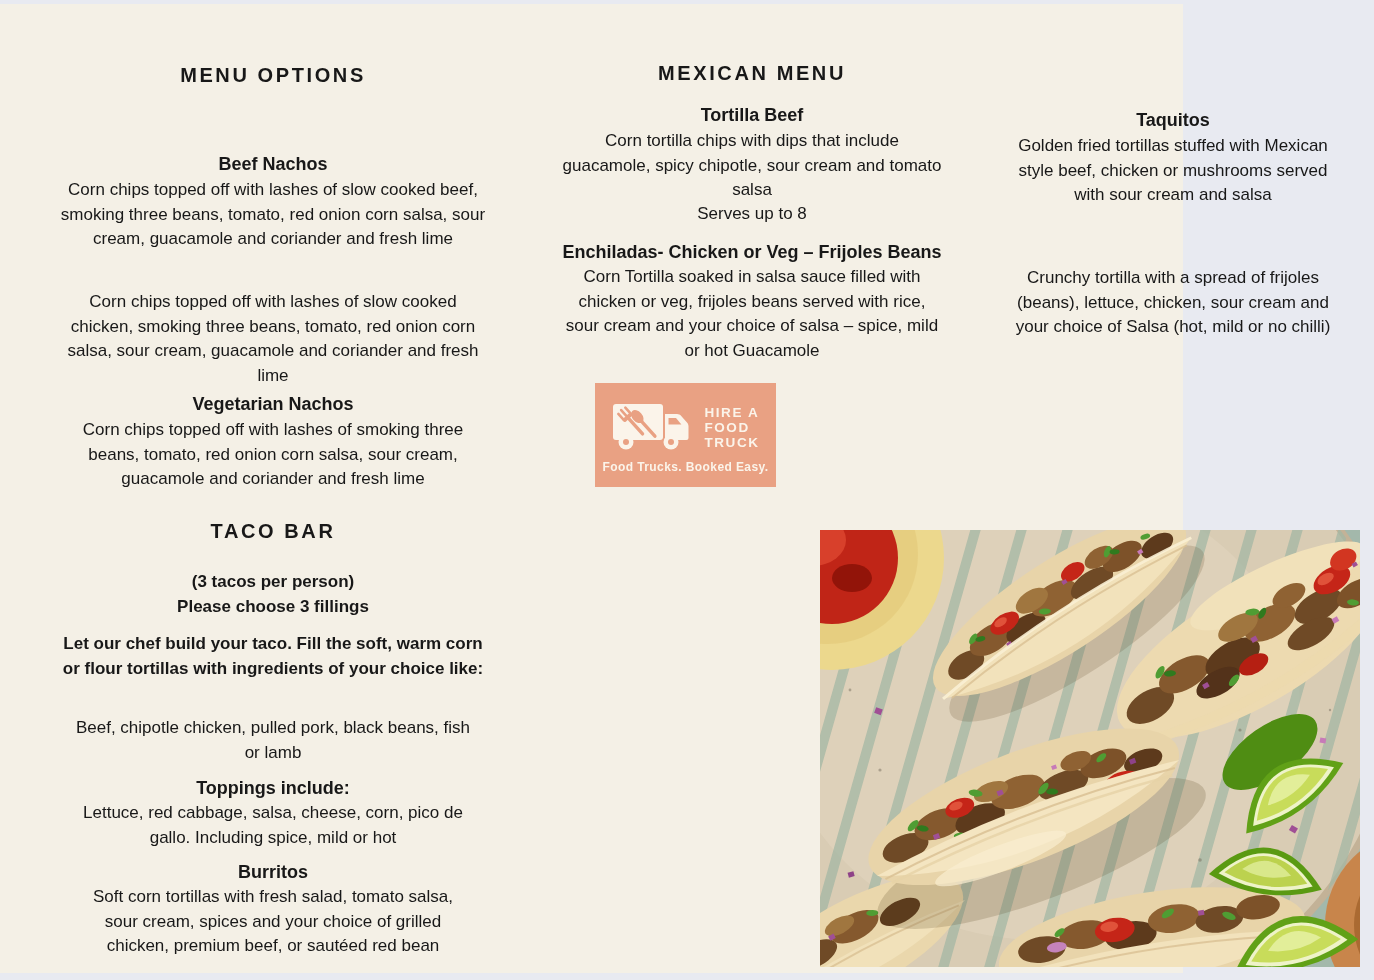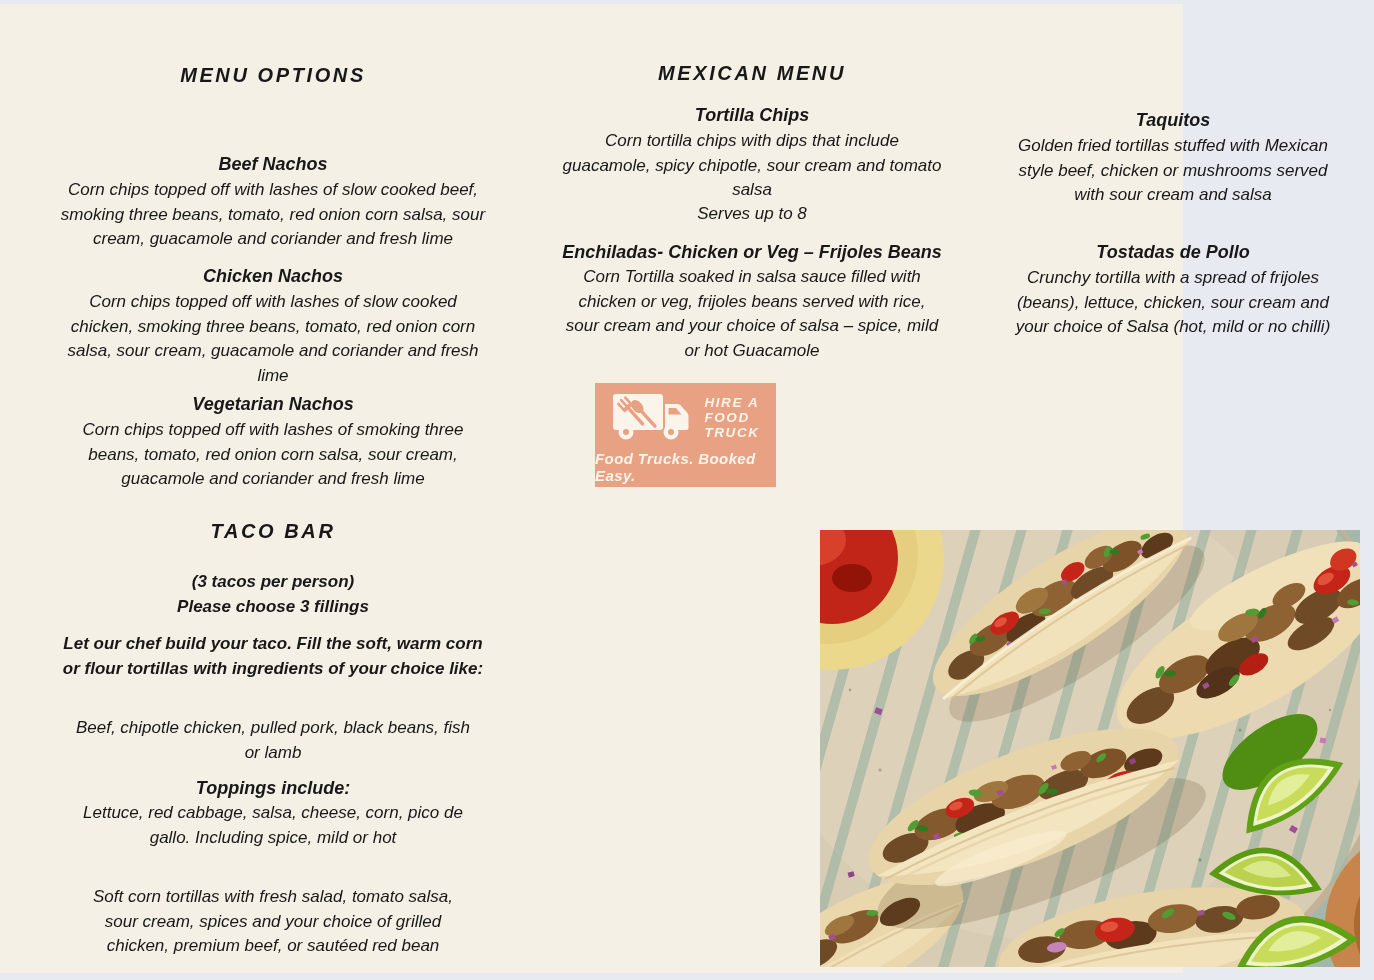--- a/index.html
+++ b/index.html
@@ -12,21 +12,20 @@
   *{box-sizing:border-box;}
   html,body{margin:0;padding:0;}
   body{
     width:1374px;height:980px;position:relative;overflow:hidden;
     background:var(--frame);
     font-family:"Liberation Sans", sans-serif;color:var(--text);
   }
   .page{
     position:absolute;left:0;top:4px;width:1183px;height:969px;
     background:var(--page-bg);
-    font-style:italic;
   }
   .tb{position:absolute;text-align:center;white-space:pre-line;}
   .h-big{font-size:20px;font-weight:bold;letter-spacing:2.6px;line-height:26px;}
   .h-sec{font-size:20px;font-weight:bold;line-height:26px;}
   .h-item{font-size:18px;font-weight:bold;line-height:24px;}
   .body{font-size:17px;line-height:24.6px;}
   .body-b{font-size:17px;font-weight:bold;line-height:24.6px;margin-top:8px;}
   
   .col-left{left:8px;width:530px;}
   .col-mid{left:522px;width:460px;}
@@ -34,21 +33,21 @@
   
   .logo{
     position:absolute;left:595px;top:379px;width:181px;height:104px;
     background:var(--logo-bg);display:flex;flex-direction:column;
     align-items:center;justify-content:center;
   }
   .logo-row{display:flex;align-items:center;gap:7px;margin-top:2px;}
   .logo-truck{width:86px;height:58px;flex:0 0 auto;}
   .logo-words{color:var(--logo-fg);font-weight:bold;font-size:13.5px;
     line-height:15px;letter-spacing:1.6px;text-align:left;}
-  .logo-tagline{color:var(--logo-fg);font-weight:bold;font-size:15px;
+  .logo-tagline{color:var(--logo-fg);font-weight:bold;font-size:12px;
     letter-spacing:.4px;margin-top:4px;}
   
   .photo{position:absolute;left:820px;top:526px;width:540px;height:437px;}
   .photo svg{display:block;width:100%;height:100%;}
   .strip{position:absolute;left:0;width:1374px;background:var(--frame);}
   .strip.top{top:0;height:4px;}
   .strip.bottom{top:973px;height:7px;}
 </style>
 </head>
 <body>
@@ -58,21 +57,20 @@
 
 <div class="page">
 
   <div class="tb col-left h-big" style="top:58px">MENU OPTIONS</div>
 
   <div class="tb col-left h-item" style="top:148px">Beef Nachos</div>
   <div class="tb col-left body" style="top:174px">Corn chips topped off with lashes of slow cooked beef,
 smoking three beans, tomato, red onion corn salsa, sour
 cream, guacamole and coriander and fresh lime</div>
 
-  <div class="tb col-left h-item" style="top:260px">Chicken Nachos</div>
   <div class="tb col-left body" style="top:286px">Corn chips topped off with lashes of slow cooked
 chicken, smoking three beans, tomato, red onion corn
 salsa, sour cream, guacamole and coriander and fresh
 lime</div>
 
   <div class="tb col-left h-item" style="top:388px">Vegetarian Nachos</div>
   <div class="tb col-left body" style="top:414px">Corn chips topped off with lashes of smoking three
 beans, tomato, red onion corn salsa, sour cream,
 guacamole and coriander and fresh lime</div>
 
@@ -82,41 +80,41 @@
   <div class="tb col-left body-b" style="top:620px">Let our chef build your taco. Fill the soft, warm corn
 or flour tortillas with ingredients of your choice like:</div>
 
   <div class="tb col-left body" style="top:712px">Beef, chipotle chicken, pulled pork, black beans, fish
 or lamb</div>
 
   <div class="tb col-left h-item" style="top:772px">Toppings include:</div>
   <div class="tb col-left body" style="top:797px">Lettuce, red cabbage, salsa, cheese, corn, pico de
 gallo. Including spice, mild or hot</div>
 
+  <div class="tb col-left h-item" style="top:856px">Burritos</div>
   <div class="tb col-left body" style="top:881px">Soft corn tortillas with fresh salad, tomato salsa,
 sour cream, spices and your choice of grilled
 chicken, premium beef, or sautéed red bean</div>
 
   <div class="tb col-mid h-big" style="top:56px">MEXICAN MENU</div>
-  <div class="tb col-mid h-item" style="top:99px">Tortilla Chips</div>
+  <div class="tb col-mid h-item" style="top:99px">Tortilla Beef</div>
   <div class="tb col-mid body" style="top:125px">Corn tortilla chips with dips that include
 guacamole, spicy chipotle, sour cream and tomato
 salsa</div>
   <div class="tb col-mid body" style="top:198px">Serves up to 8</div>
   <div class="tb col-mid h-item" style="top:236px">Enchiladas- Chicken or Veg – Frijoles Beans</div>
   <div class="tb col-mid body" style="top:261px">Corn Tortilla soaked in salsa sauce filled with
 chicken or veg, frijoles beans served with rice,
 sour cream and your choice of salsa – spice, mild
 or hot Guacamole</div>
 
   <div class="tb col-right h-item" style="top:104px">Taquitos</div>
   <div class="tb col-right body" style="top:130px">Golden fried tortillas stuffed with Mexican
 style beef, chicken or mushrooms served
 with sour cream and salsa</div>
-  <div class="tb col-right h-item" style="top:236px">Tostadas de Pollo</div>
   <div class="tb col-right body" style="top:262px">Crunchy tortilla with a spread of frijoles
 (beans), lettuce, chicken, sour cream and
 your choice of Salsa (hot, mild or no chilli)</div>
 
   <div class="logo">
     <div class="logo-row">
       <svg class="logo-truck" viewBox="0 0 86 58">
         <rect x="2" y="6" width="50" height="36" rx="3" style="fill:var(--logo-fg)"></rect>
         <g transform="translate(20,23) rotate(-42)" style="fill:var(--logo-bg)">
           <rect x="-1.7" y="-4" width="3.4" height="23" rx="1.7"></rect>

